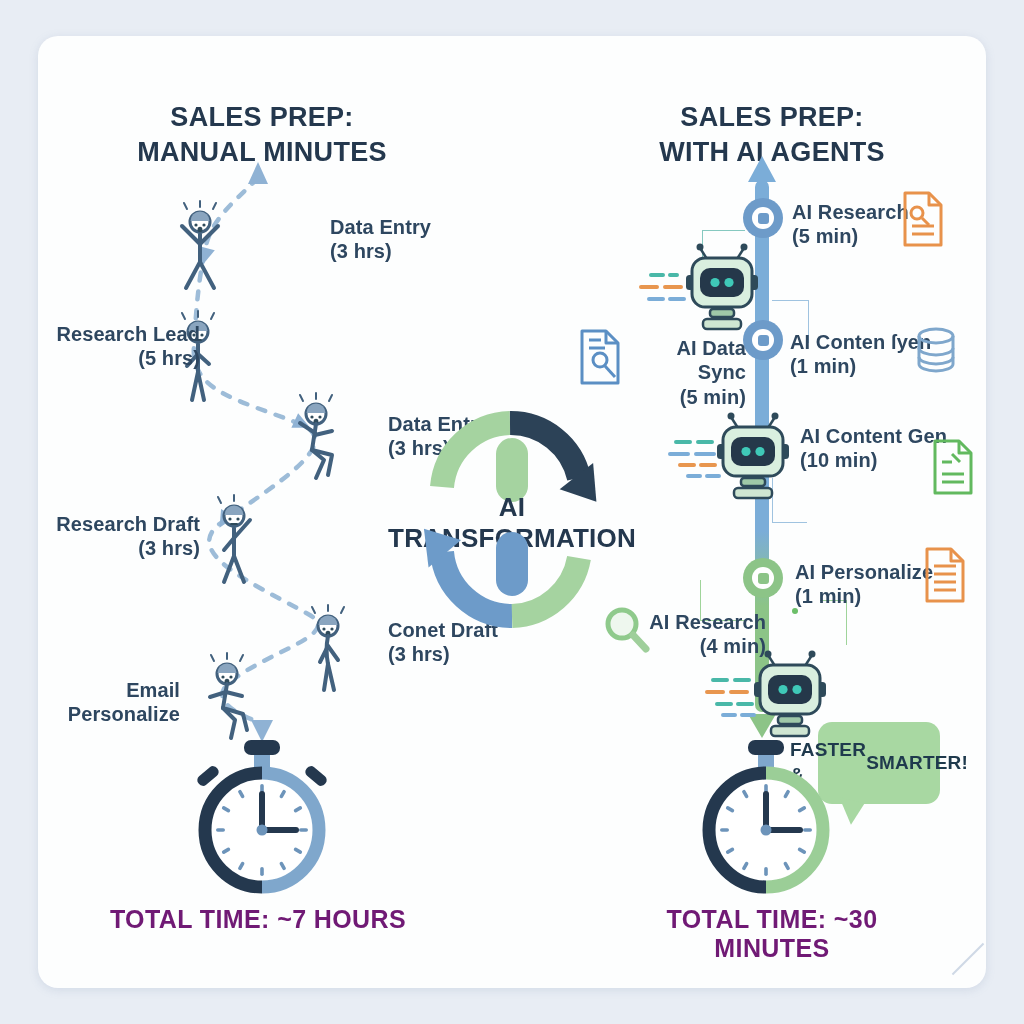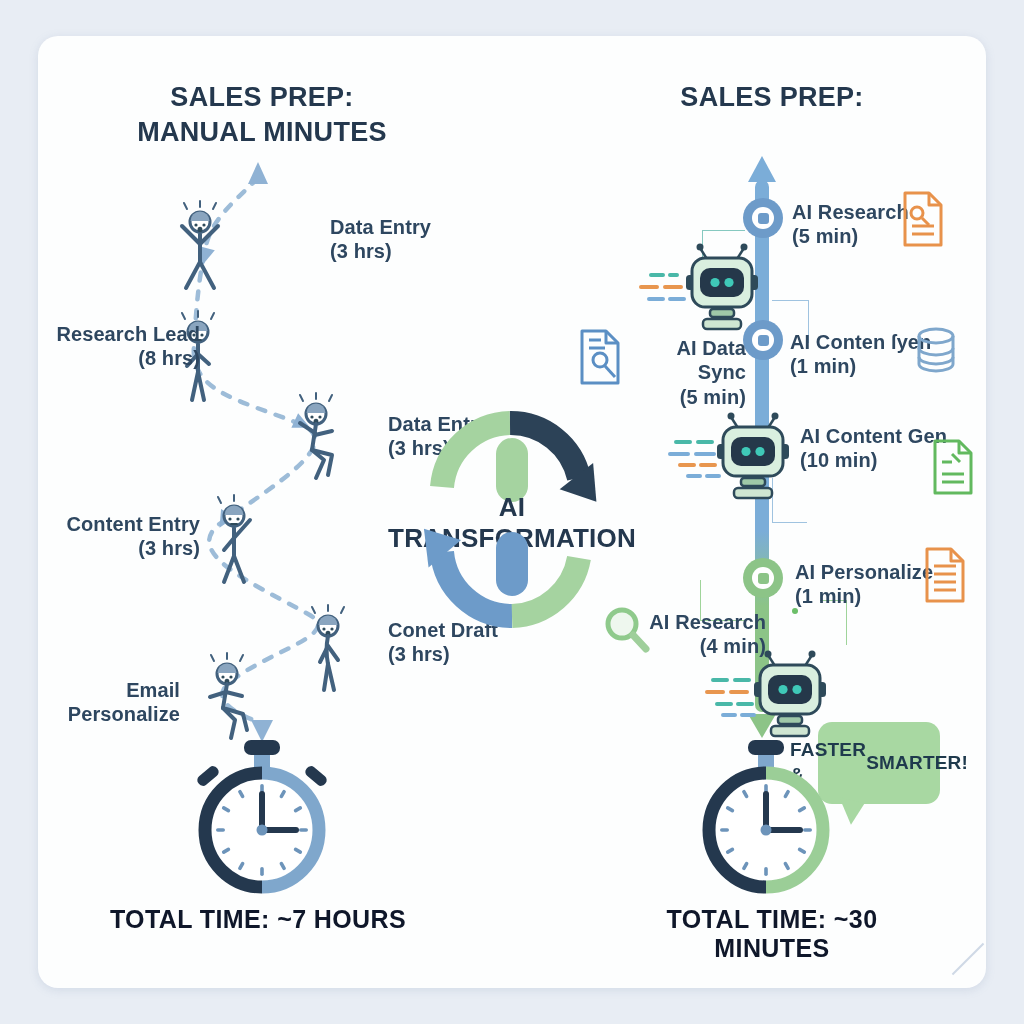--- a/index.html
+++ b/index.html
@@ -1,24 +1,24 @@
 <!DOCTYPE html>
 <html><head>
 <meta charset="utf-8">
 <style>
   html,body{margin:0;padding:0;}
   body{width:1024px;height:1024px;background:#e8edf4;position:relative;
        font-family:"Liberation Sans", sans-serif;overflow:hidden;}
   .abs{position:absolute;}
   .card{position:absolute;left:38px;top:36px;width:948px;height:952px;
         background:#fdfefe;border-radius:20px;box-shadow:0 2px 10px rgba(110,135,170,.18);}
-  .ttl{font-weight:bold;color:#24384e;font-size:27px;line-height:1.3;text-align:center;letter-spacing:.3px;}
+  .ttl{font-weight:bold;color:#24384e;font-size:27px;line-height:1.3;text-align:center;letter-spacing:.3px;margin-top:20px;}
   .lbl{font-weight:bold;color:#2e4760;font-size:20px;line-height:1.22;letter-spacing:.1px;}
   .tr{text-align:right;} .tl{text-align:left;}
-  .total{font-weight:bold;color:#0f172a;font-size:25px;text-align:center;letter-spacing:.4px;}
+  .total{font-weight:bold;color:#701a75;font-size:25px;text-align:center;letter-spacing:.4px;}
   .ctr-label{font-weight:bold;color:#24384e;font-size:26px;text-align:center;letter-spacing:.2px;}
   .timeline{background:linear-gradient(#7badd8 0%,#7badd8 66%,#8cc487 80%,#8cc487 100%);
             border-radius:7px;}
   .node{width:40px;height:40px;border-radius:50%;display:flex;align-items:center;justify-content:center;}
   .node .in{width:22px;height:22px;border-radius:50%;background:#fff;display:flex;align-items:center;justify-content:center;}
   .node .sq{width:11px;height:11px;border-radius:3px;}
   .node.blue{background:#6d9bc9}.node.blue .sq{background:#6d9bc9}
   .node.green{background:#8cc487}.node.green .sq{background:#8cc487}
   .bubble{background:#a8d8a2;border-radius:14px;display:flex;
           align-items:center;justify-content:center;color:#1f3a4d;font-weight:bold;
@@ -165,28 +165,28 @@
       <path d="M38,56 L50,68 L46,86"></path>
   </g>
 </svg>
 
 <div class="abs lbl tl" style="left:330px;top:215px;width:130px">
   <div>Data Entry</div>
   <div>(3 hrs)</div>
 </div>
 <div class="abs lbl tr" style="left:48px;top:322px;width:152px">
   <div>Research Lead</div>
-  <div>(8 hrs)</div>
+  <div>(5 hrs)</div>
 </div>
 <div class="abs lbl tl" style="left:388px;top:412px;width:130px">
   <div>Data Entry</div>
   <div>(3 hrs)</div>
 </div>
 <div class="abs lbl tr" style="left:48px;top:512px;width:152px">
-  <div>Content Entry</div>
+  <div>Research Draft</div>
   <div>(3 hrs)</div>
 </div>
 <div class="abs lbl tl" style="left:388px;top:618px;width:130px">
   <div>Conet Draft</div>
   <div>(3 hrs)</div>
 </div>
 <div class="abs lbl tr" style="left:55px;top:678px;width:125px">
   <div>Email Personalize</div>
 </div>
 
@@ -231,20 +231,21 @@
 <div class="abs ctr-label" style="left:372px;top:492px;width:280px">AI TRANSFORMATION</div>
 <svg class="abs" style="left:415px;top:528px" width="195" height="112" viewBox="0 0 195 112">
   <rect x="81" y="4" width="32" height="64" rx="16" fill="#6d9bc9"></rect>
   <path d="M27,24 A70,70 0 0 0 97,88" fill="none" stroke="#6d9bc9" stroke-width="24"></path>
   <path d="M97,88 A70,70 0 0 0 164,30" fill="none" stroke="#a5d3a0" stroke-width="24"></path>
   <polygon points="0,-20 17,6 -17,6" transform="translate(25,20) rotate(-40) scale(1.25)" fill="#6d9bc9"></polygon>
 </svg>
 
 <div class="abs ttl" style="left:610px;top:80px;width:324px">
   <div>SALES PREP:</div>
+  <div>WITH AI AGENTS</div>
 </div>
 
 <svg class="abs" style="left:748px;top:156px" width="28" height="26" viewBox="0 0 28 26">
   <polygon points="14,0 28,26 0,26" fill="#7badd8"></polygon>
 </svg>
 <div class="abs timeline" style="left:755px;top:180px;width:14px;height:532px"></div>
 <svg class="abs" style="left:748px;top:714px" width="28" height="24" viewBox="0 0 28 24">
   <polygon points="0,0 28,0 14,24" fill="#8cc487"></polygon>
 </svg>
 

